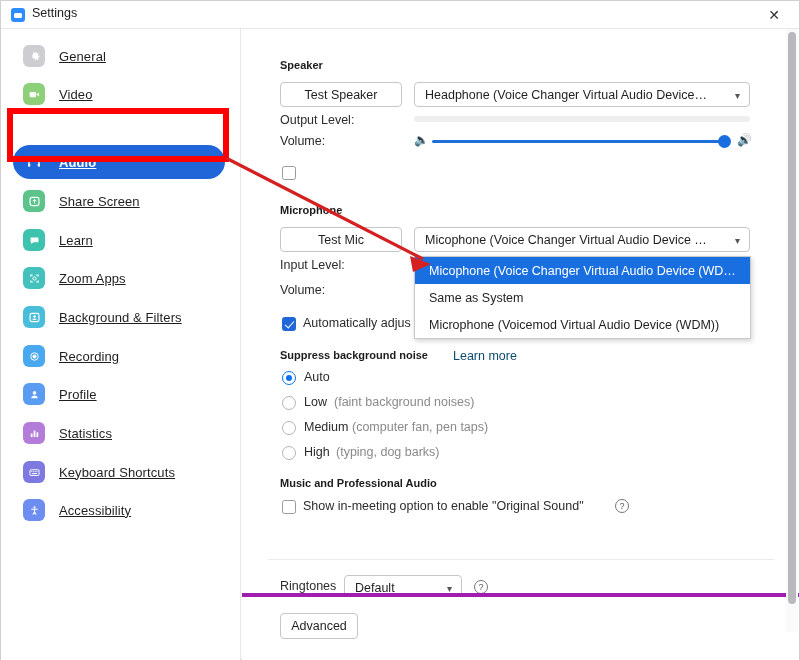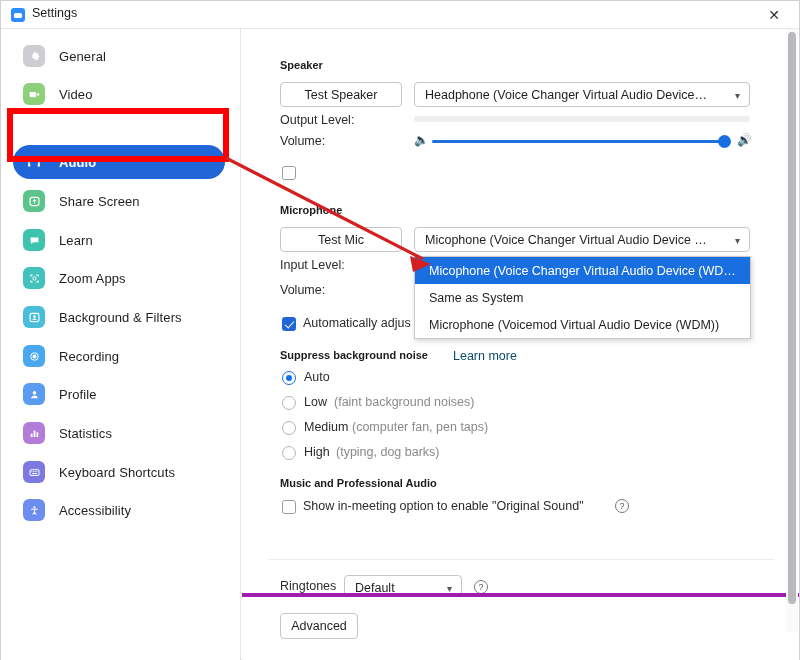--- a/index.html
+++ b/index.html
@@ -51,21 +51,21 @@
     position: absolute; left: 12px; width: 212px; height: 34px;
     display: flex; align-items: center; border-radius: 17px;
   }
   .nav-item.active { background: #2166d8; }
   .nav-ico {
     width: 22px; height: 22px; border-radius: 6px; margin-left: 10px;
     position: relative; flex: 0 0 auto;
     display: flex; align-items: center; justify-content: center;
   }
   .nav-label {
-    margin-left: 14px; font-size: 13px; color: #1f1f1f; letter-spacing: .1px;
+    margin-left: 14px; font-size: 13px; color: #1f1f1f; letter-spacing: .1px; text-decoration: underline;
   }
   .nav-item.active .nav-label { color: #ffffff; font-weight: bold; }
   .nav-item.active .nav-ico { background: transparent; }
 
   .ico-glyph { width: 13px; height: 13px; }
   .ico-glyph svg { display:block; width:13px; height:13px; }
 
   
   .main {
     position: absolute; left: 241px; top: 28px; width: 557px; height: 603px;

